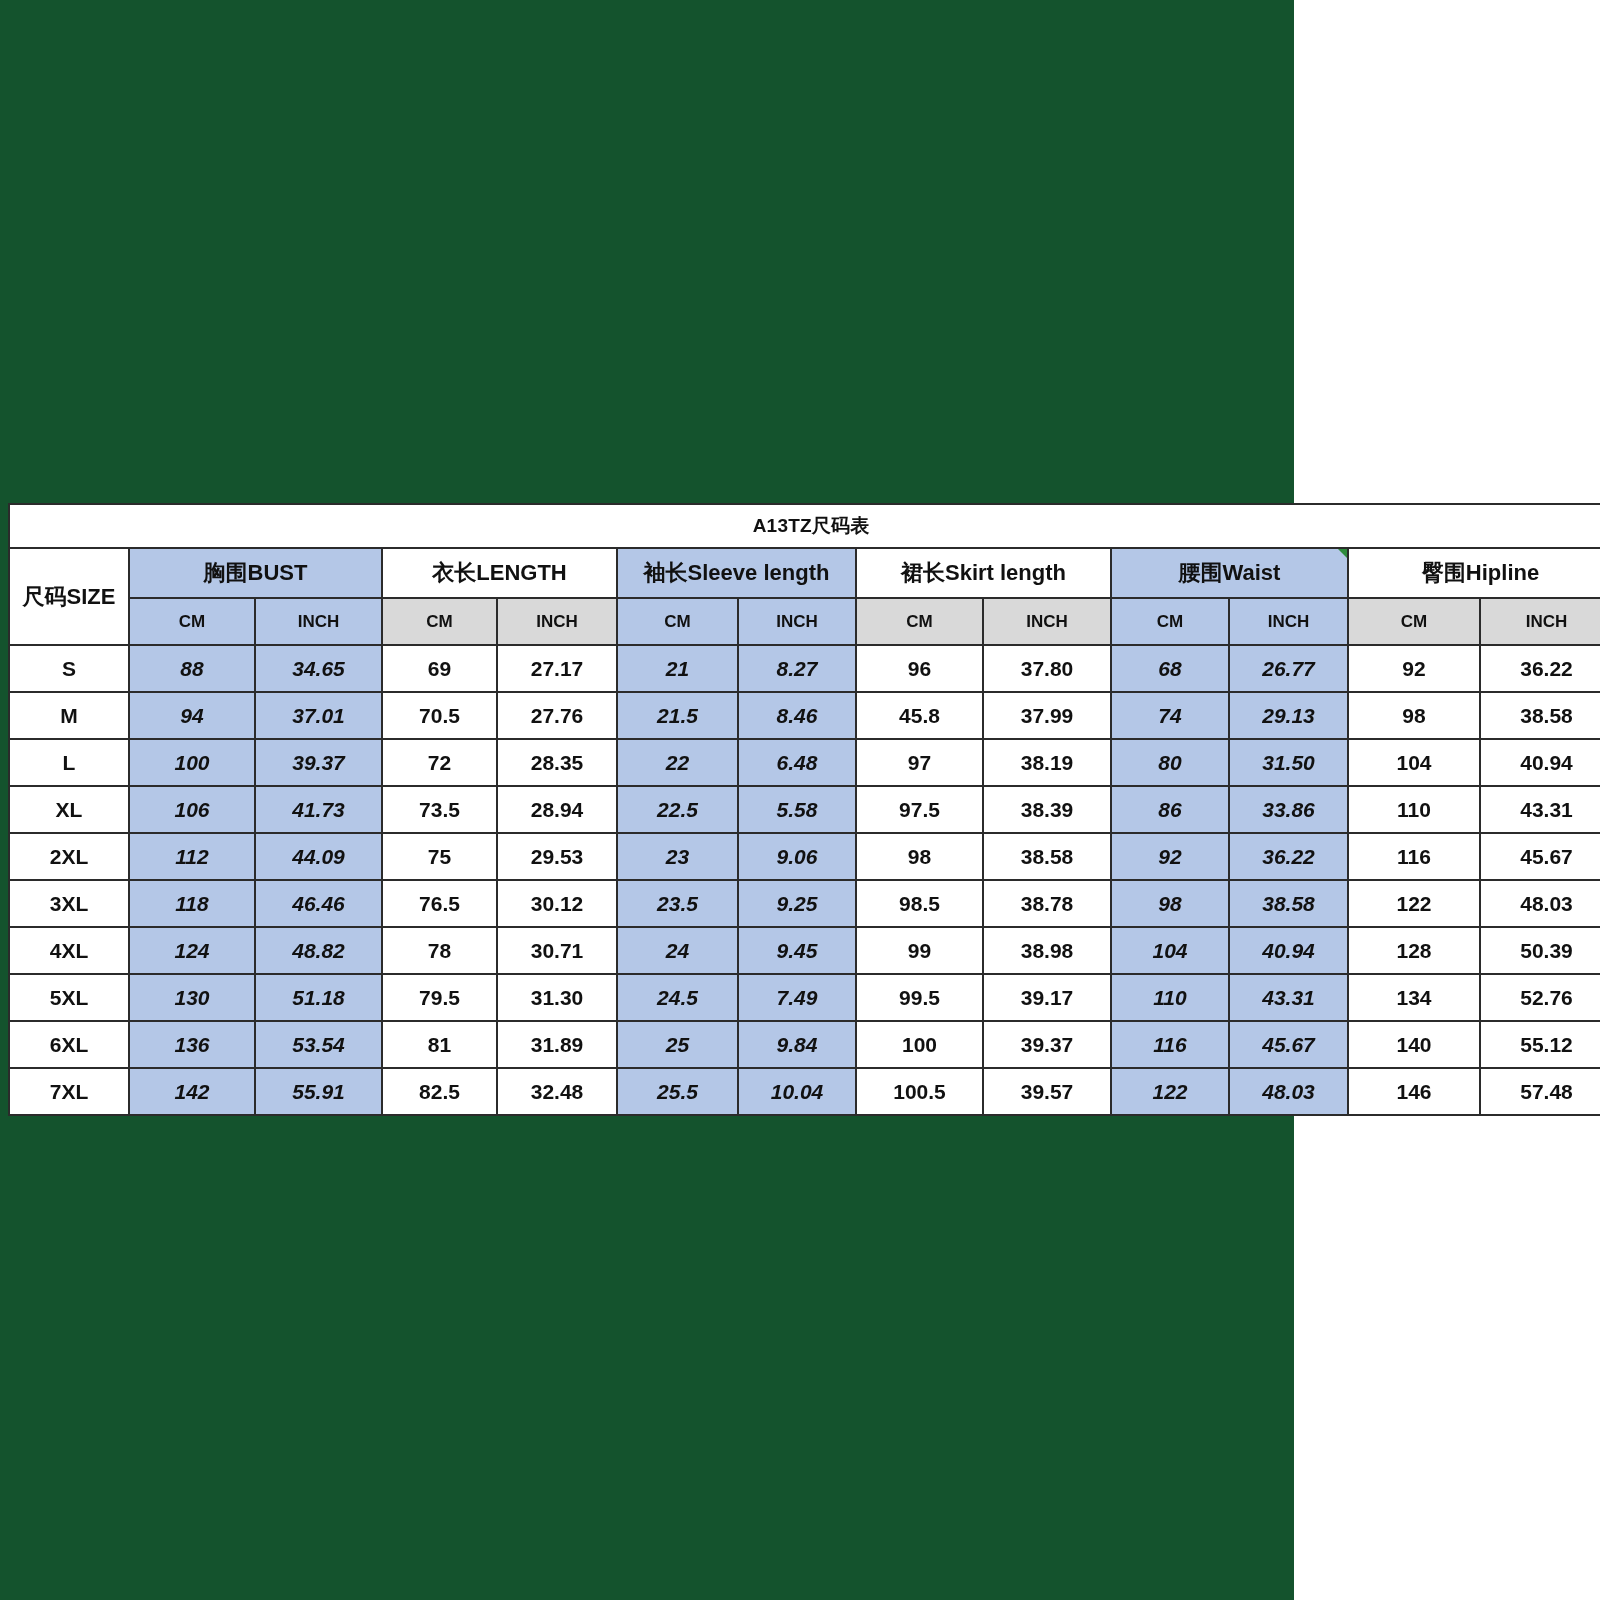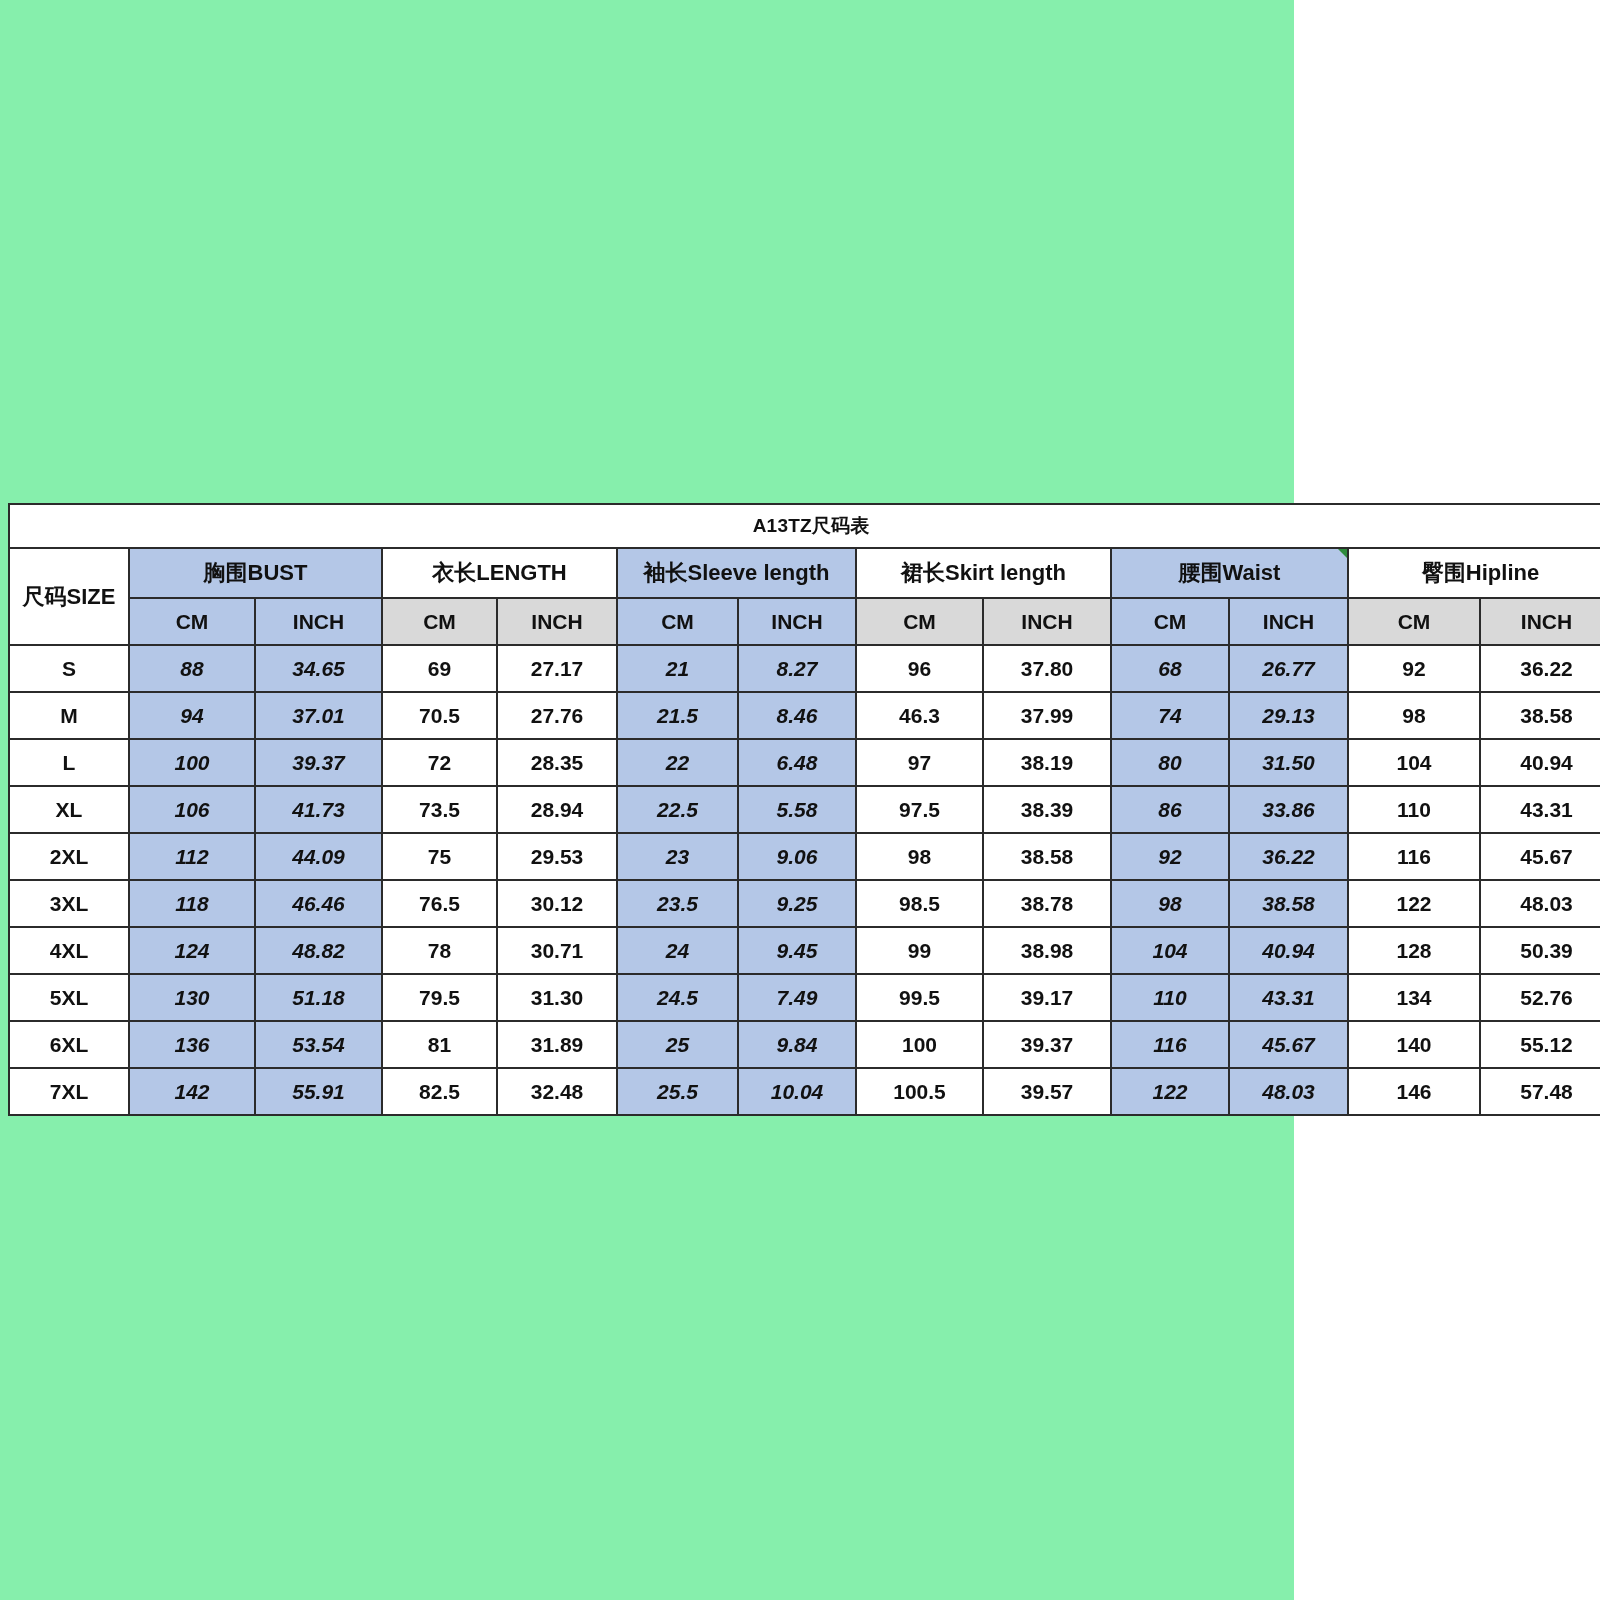--- a/index.html
+++ b/index.html
@@ -2,21 +2,21 @@
 <html><head>
 <meta charset="utf-8">
 <style>
   html,body{margin:0;padding:0;}
   body{
     width:1600px;height:1600px;
     background:#ffffff;
     font-family:"Liberation Sans","DejaVu Sans",sans-serif;
     overflow:hidden;
   }
-  #sheet{position:relative;width:1294px;height:1600px;background:#86efac;}
+  #sheet{position:relative;width:1294px;height:1600px;background:#14532d;}
 
   table.size-chart{
     position:absolute;
     left:8px; top:503px;
     width:1584px;
     border-collapse:collapse;
     table-layout:fixed;
     background:#ffffff;
   }
   table.size-chart td,
@@ -54,21 +54,21 @@
     position:absolute;
     top:0; right:0;
     width:0;height:0;
     border-top:9px solid #2e8b3d;
     border-left:9px solid transparent;
   }
 
   
   .unit{
     height:45px;
-    font-size:21px;
+    font-size:17px;
     background:#d9d9d9;
   }
   .unit.hl{background:#b4c7e7;}
 
   
   .dcell{
     height:45px;
     font-size:21px;
     background:#ffffff;
   }
@@ -158,21 +158,21 @@
           <td class="dcell">36.22</td>
         </tr>
         <tr>
           <td class="dcell size-label">M</td>
           <td class="dcell hl">94</td>
           <td class="dcell hl">37.01</td>
           <td class="dcell">70.5</td>
           <td class="dcell">27.76</td>
           <td class="dcell hl">21.5</td>
           <td class="dcell hl">8.46</td>
-          <td class="dcell">46.3</td>
+          <td class="dcell">45.8</td>
           <td class="dcell">37.99</td>
           <td class="dcell hl">74</td>
           <td class="dcell hl">29.13</td>
           <td class="dcell">98</td>
           <td class="dcell">38.58</td>
         </tr>
         <tr>
           <td class="dcell size-label">L</td>
           <td class="dcell hl">100</td>
           <td class="dcell hl">39.37</td>

